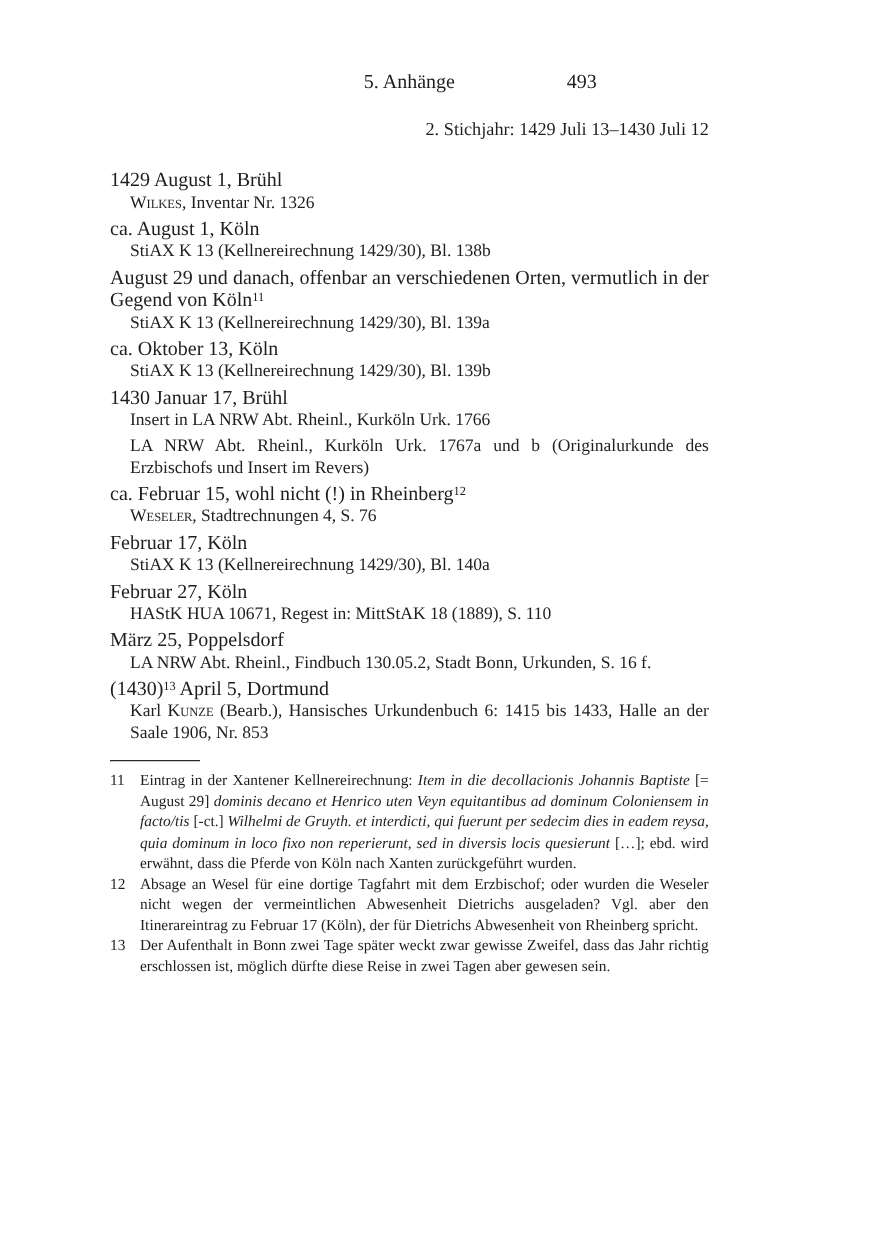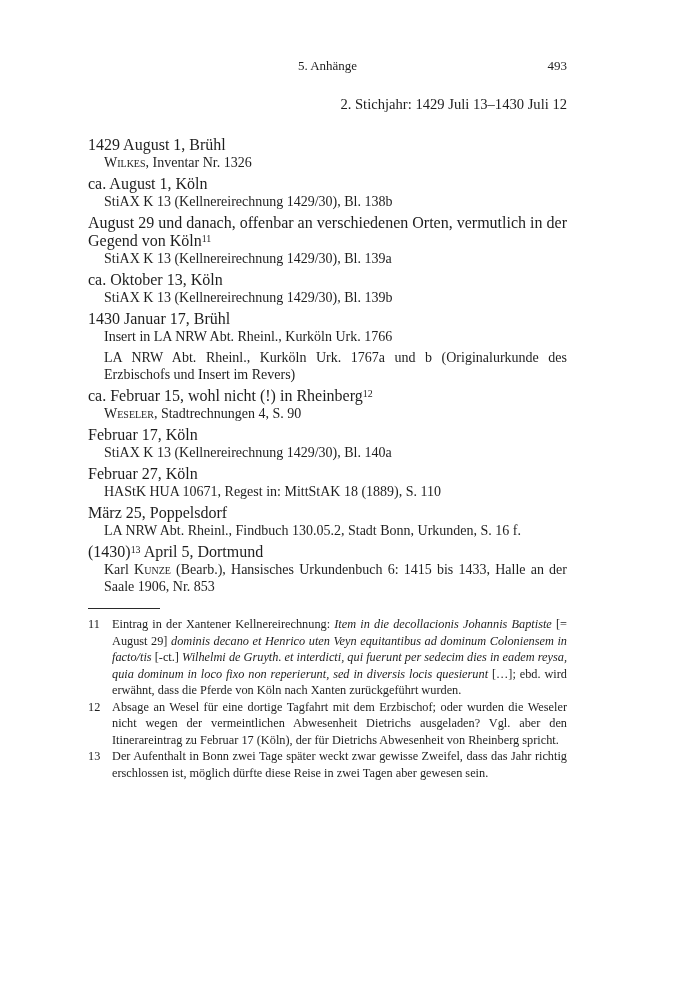--- a/index.html
+++ b/index.html
@@ -10,25 +10,25 @@
     color: #1e1e1e;
     -webkit-font-smoothing: antialiased;
   }
   .page { position: relative; width: 700px; height: 988px; overflow: hidden; }
   .content { position: absolute; left: 88px; top: 58px; width: 479px; }
 
   .running-header {
     display: grid;
     grid-template-columns: 1fr auto 1fr;
     align-items: baseline;
-    font-size: 13px;
+    font-size: 16px;
     line-height: 16px;
   }
   .running-header .hdr-section { grid-column: 2; text-align: center; }
-  .running-header .hdr-pagenum { grid-column: 3; text-align: right; }
+  .running-header .hdr-pagenum { grid-column: 3; text-align: center; }
 
   .chapter-title {
     margin: 20px 0 0 0;
     font-size: 14.6px;
     font-weight: normal;
     text-align: right;
     line-height: 20px;
   }
 
   .entries { margin-top: 22px; }
@@ -101,21 +101,21 @@
         </div>
         <div class="entry">
           <div class="entry-heading"><span>1430 Januar 17, Brühl</span></div>
           <div class="entry-source"><span>Insert in LA NRW Abt. Rheinl., Kurköln Urk. 1766</span></div>
         </div>
         <div class="entry">
           <div class="entry-source"><span>LA NRW Abt. Rheinl., Kurköln Urk. 1767a und b (Originalurkunde des Erzbischofs und Insert im Revers)</span></div>
         </div>
         <div class="entry">
           <div class="entry-heading"><span>ca. Februar 15, wohl nicht (!) in Rheinberg</span><span class="seg-sup">12</span></div>
-          <div class="entry-source"><span class="seg-sc">Weseler</span><span>, Stadtrechnungen 4, S. 90</span></div>
+          <div class="entry-source"><span class="seg-sc">Weseler</span><span>, Stadtrechnungen 4, S. 76</span></div>
         </div>
         <div class="entry">
           <div class="entry-heading"><span>Februar 17, Köln</span></div>
           <div class="entry-source"><span>StiAX K 13 (Kellnereirechnung 1429/30), Bl. 140a</span></div>
         </div>
         <div class="entry">
           <div class="entry-heading"><span>Februar 27, Köln</span></div>
           <div class="entry-source"><span>HAStK HUA 10671, Regest in: MittStAK 18 (1889), S. 110</span></div>
         </div>
         <div class="entry">

